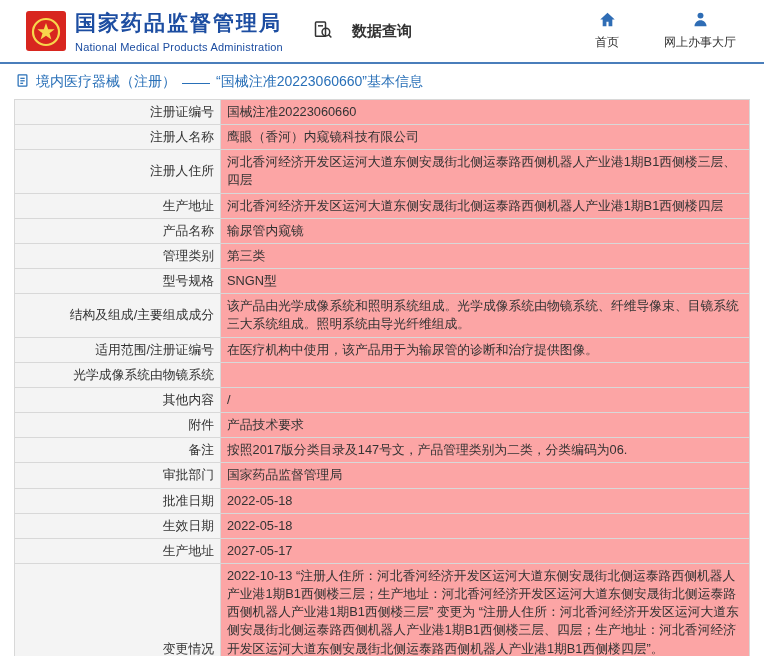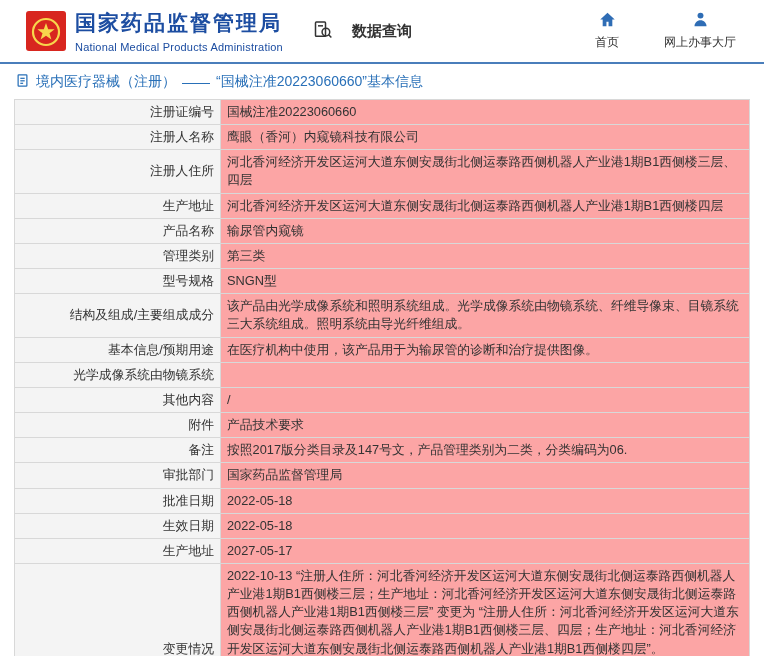--- a/index.html
+++ b/index.html
@@ -160,21 +160,21 @@
     </tr>
     <tr>
       <th>型号规格</th>
       <td>SNGN型</td>
     </tr>
     <tr>
       <th>结构及组成/主要组成成分</th>
       <td>该产品由光学成像系统和照明系统组成。光学成像系统由物镜系统、纤维导像束、目镜系统三大系统组成。照明系统由导光纤维组成。</td>
     </tr>
     <tr>
-      <th>基本信息/预期用途</th>
+      <th>适用范围/注册证编号</th>
       <td>在医疗机构中使用，该产品用于为输尿管的诊断和治疗提供图像。</td>
     </tr>
     <tr>
       <th>光学成像系统由物镜系统</th>
       <td class="empty-cell"></td>
     </tr>
     <tr>
       <th>其他内容</th>
       <td>/</td>
     </tr>

